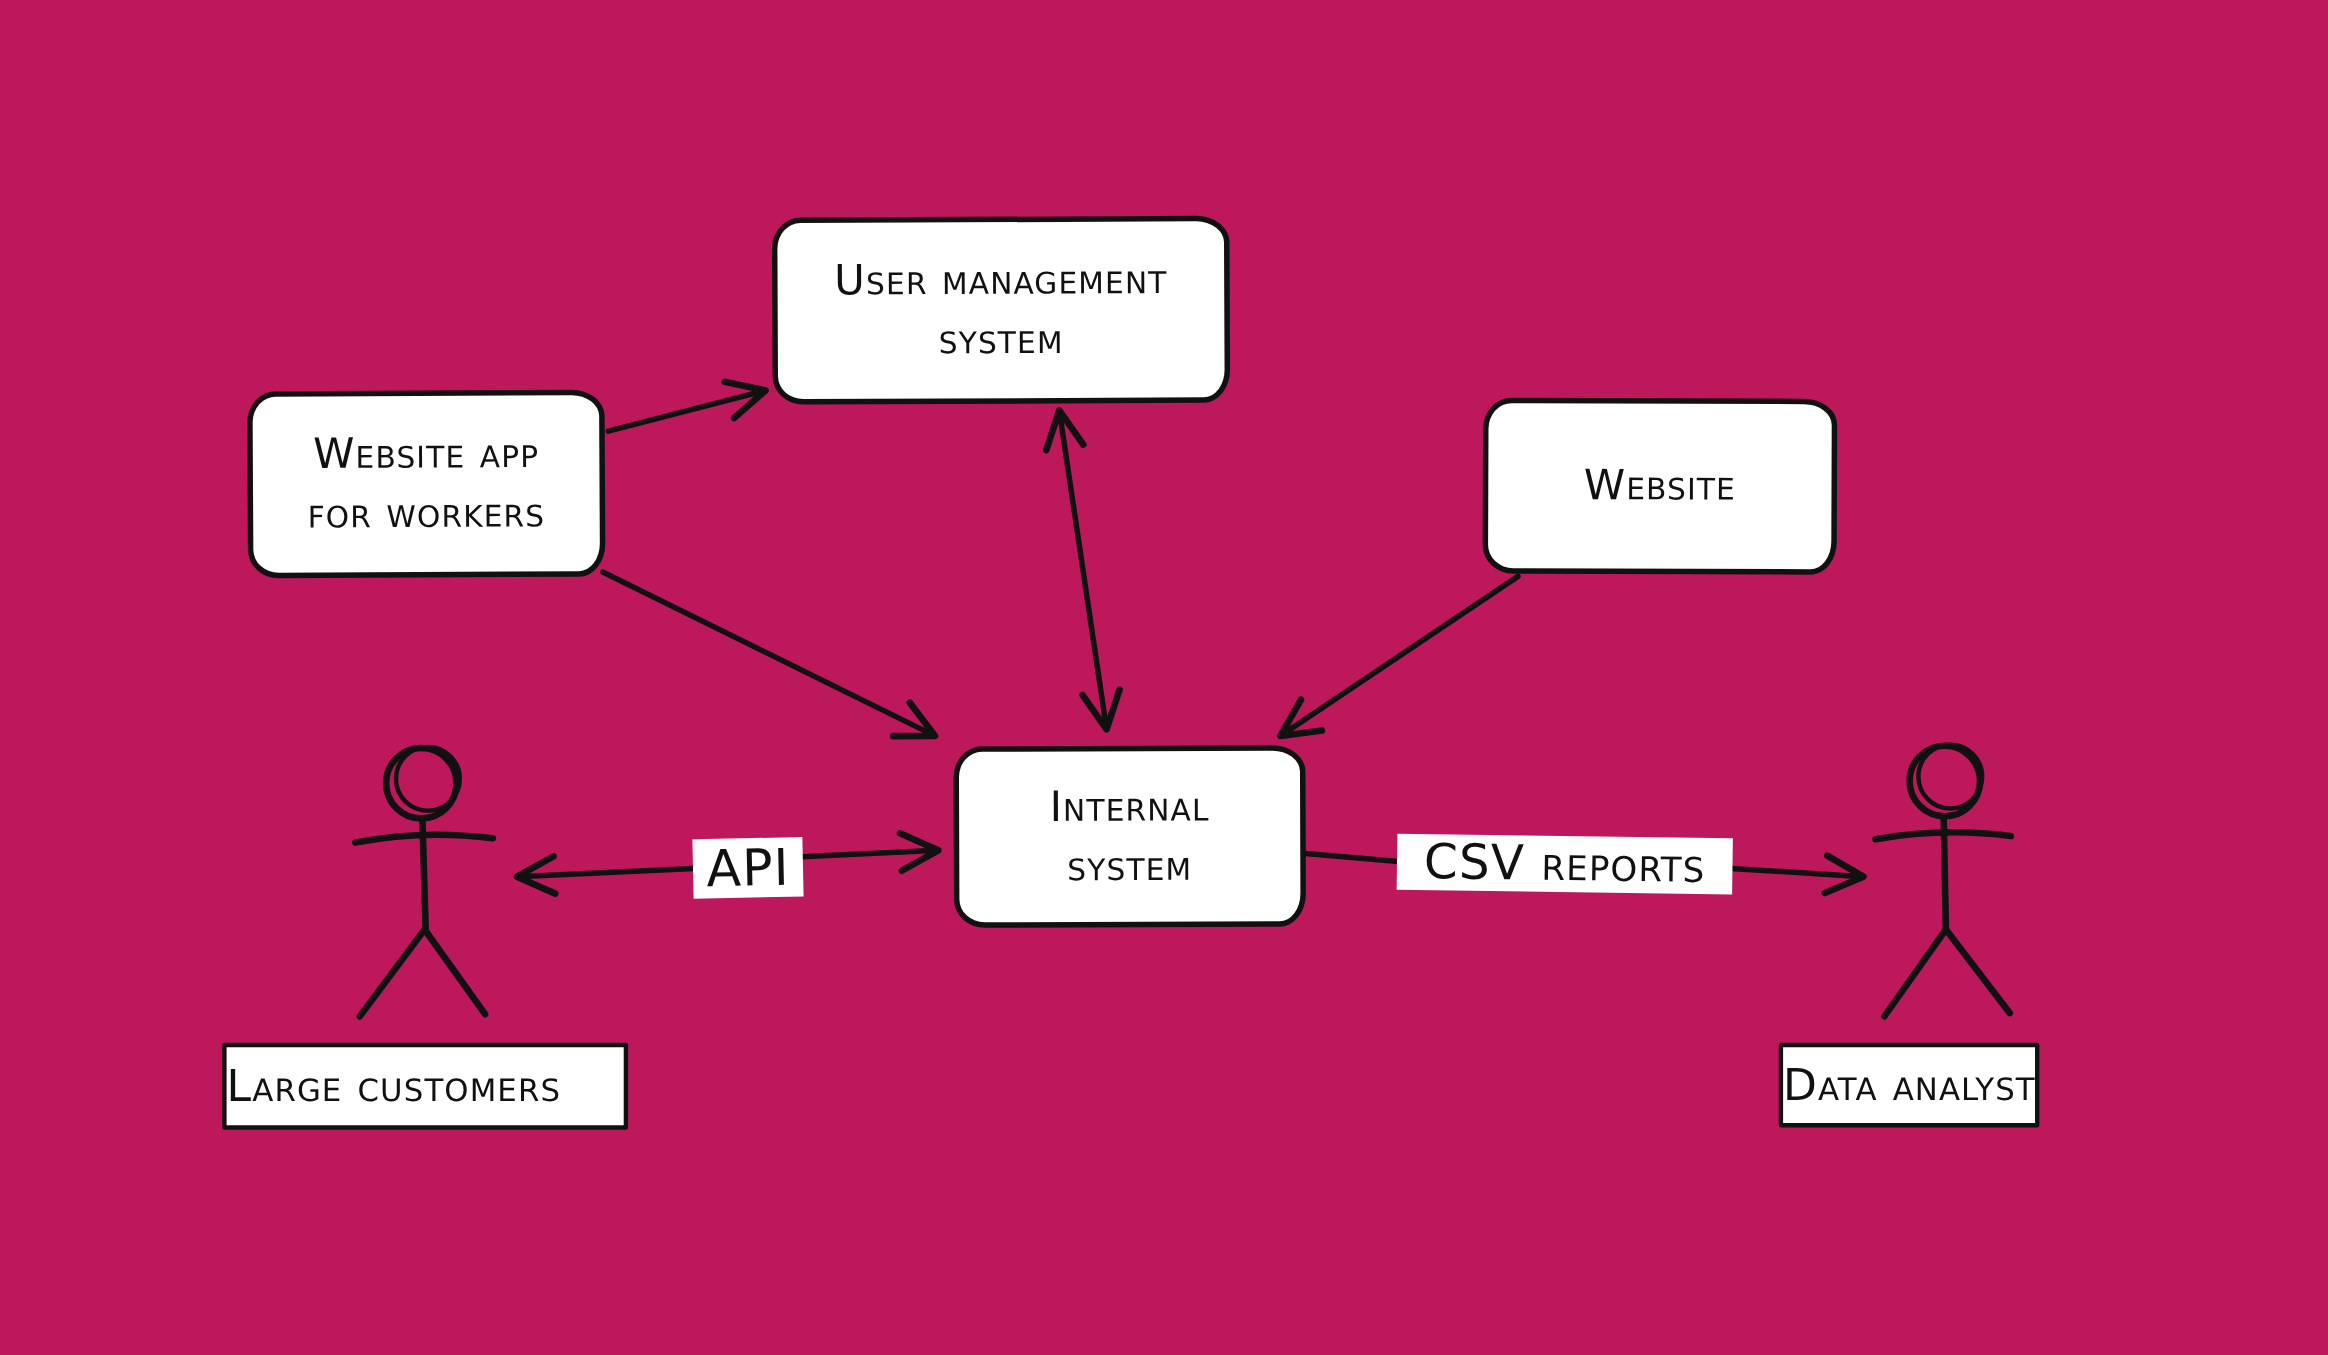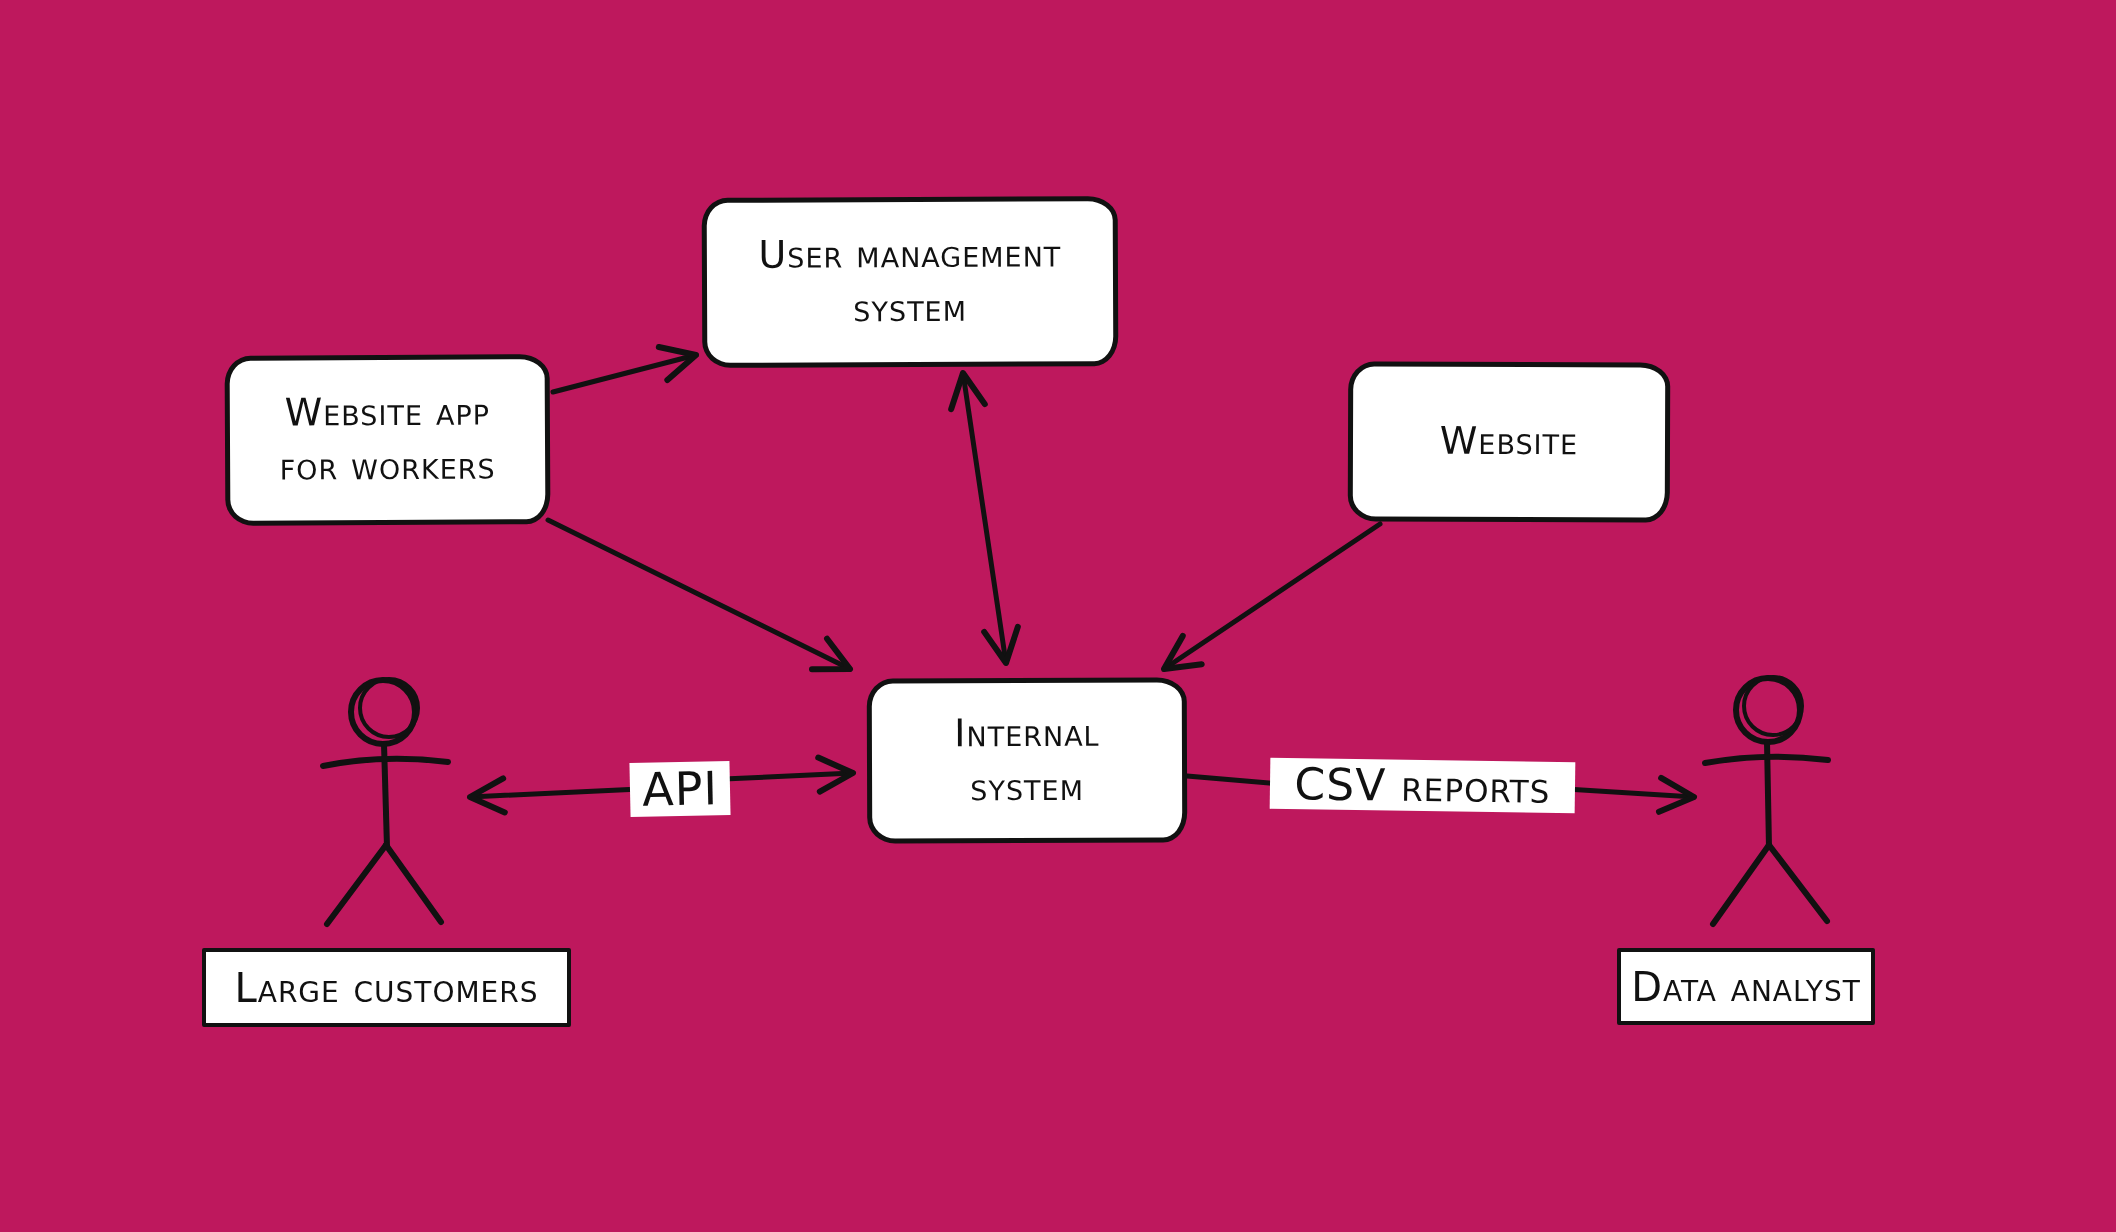--- a/index.html
+++ b/index.html
@@ -39,30 +39,30 @@
   #node-user-management { left: 702px; top: 197px; width: 416px; height: 170px; transform: rotate(-0.25deg); }
   #node-mobile-app      { left: 225px; top: 355px; width: 325px; height: 170px; transform: rotate(-0.3deg); }
   #node-website         { left: 1348px; top: 362px; width: 322px; height: 160px; transform: rotate(0.2deg); }
   #node-internal        { left: 867px; top: 678px; width: 320px; height: 165px; transform: rotate(-0.2deg); }
   .actor-label {
     position: absolute;
     border: 4px solid #111;
     background: #fff;
     display: flex;
     align-items: center;
-    justify-content: center;
+    justify-content: flex-start;
     box-sizing: border-box;
     border-radius: 2px;
     font-size: 40px;
     font-variant: small-caps;
     letter-spacing: 1px;
     white-space: nowrap;
   }
   #label-large-customers { left: 202px; top: 948px; width: 369px; height: 79px; }
-  #label-data-analyst    { left: 1617px; top: 948px; width: 258px; height: 77px; }
+  #label-data-analyst    { left: 1617px; top: 948px; width: 237px; height: 77px; }
   .edge-label {
     position: absolute;
     font-variant: small-caps;
     letter-spacing: 1px;
     white-space: nowrap;
     text-align: center;
     color: #111;
     background: #fff;
   }
   #edge-label-api { left: 630px; top: 762px; width: 100px; font-size: 46px; transform: rotate(-1.2deg); }

